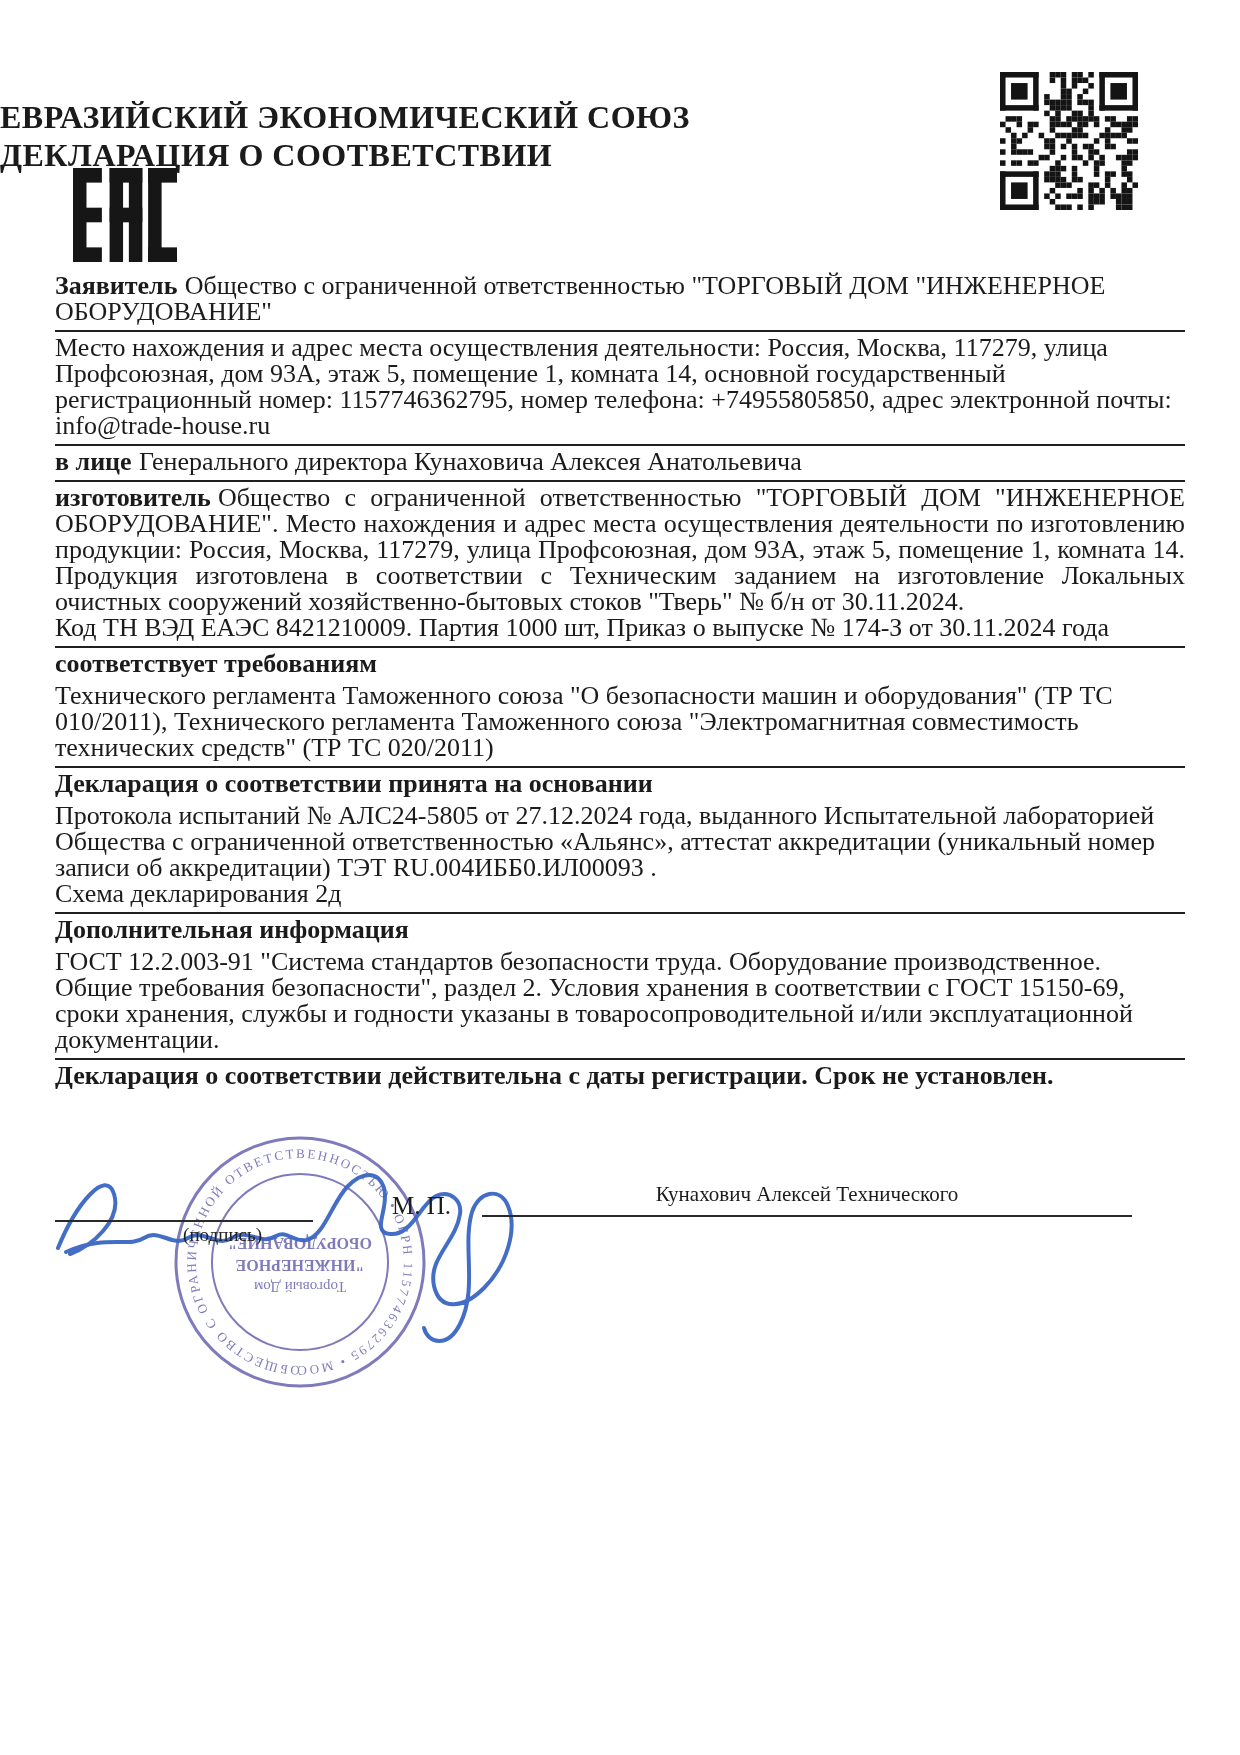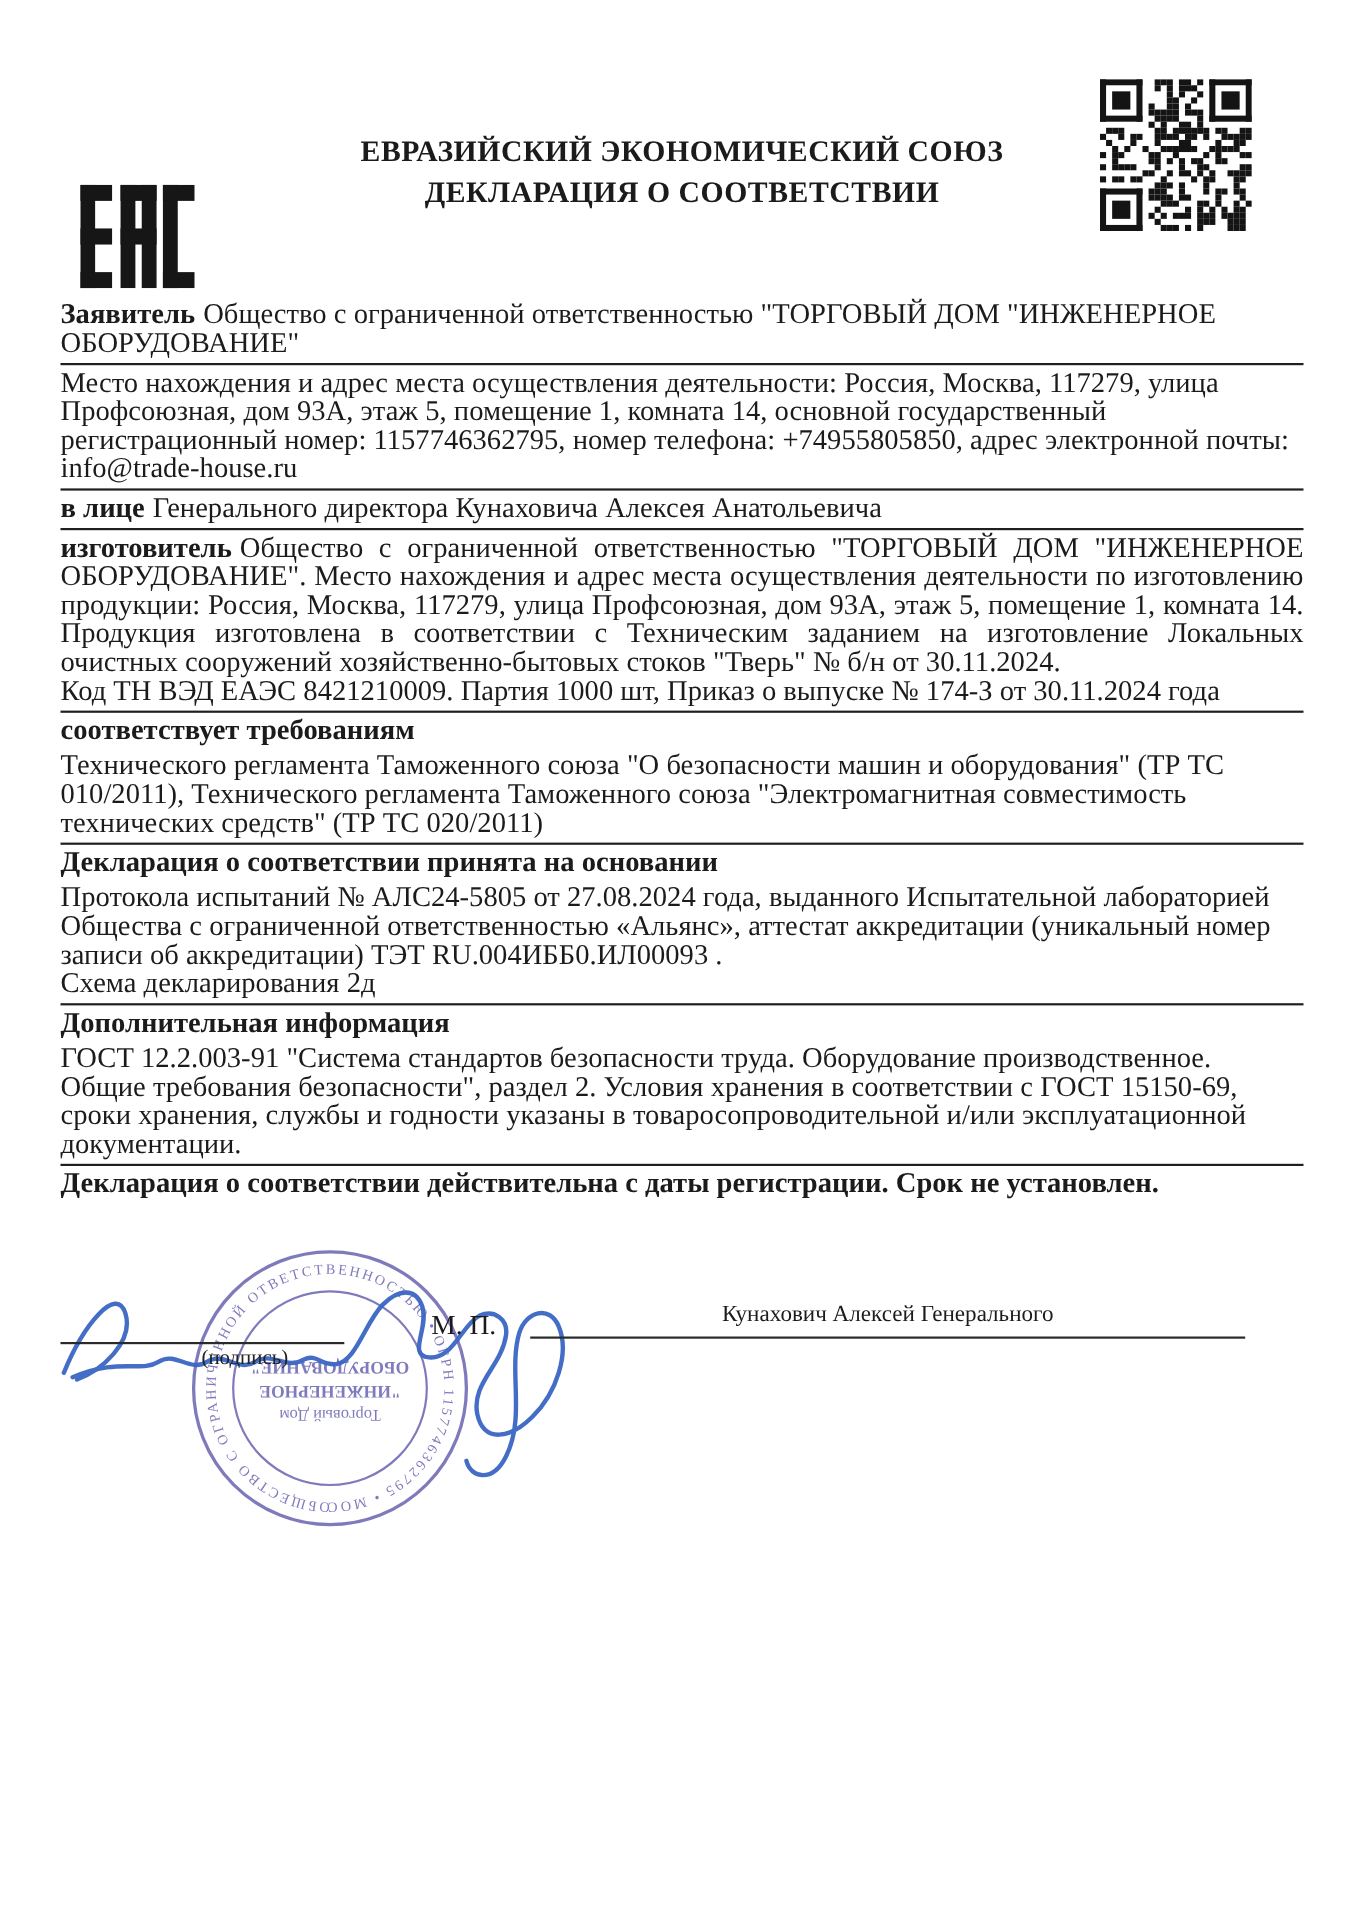--- a/index.html
+++ b/index.html
@@ -8,23 +8,22 @@
     width:1240px;height:1755px;
     margin:0 auto;
     background:#ffffff;
     font-family:"Liberation Serif","DejaVu Serif",serif;
     color:#1b1b1b;
     overflow:hidden;
   }
   
   .titles{
     position:absolute;left:0;right:0;top:98px;
-    text-align:center;font-weight:bold;font-size:27px;line-height:38px;
+    text-align:left;font-weight:bold;font-size:32px;line-height:38px;
     letter-spacing:.5px;
-    margin-top:20px;
   }
   .eac{position:absolute;left:73px;top:168px;width:104px;height:94px;}
   .qr{position:absolute;left:1000px;top:72px;width:138px;height:138px;}
   
   .doc{
     position:absolute;left:55px;top:270px;width:1130px;
     font-size:26px;line-height:26px;
   }
   .sec{padding:3px 0 5px 0;border-bottom:2px solid #1f1f1f;}
   .sec.nb{border-bottom:none;}
@@ -335,21 +334,21 @@
       <p>Код ТН ВЭД ЕАЭС 8421210009. Партия 1000 шт, Приказ о выпуске № 174-З от 30.11.2024 года</p>
     </div>
 
     <div class="sec">
       <p class="bold-line">соответствует требованиям</p>
       <p class="gap">Технического регламента Таможенного союза "О безопасности машин и оборудования" (ТР ТС 010/2011), Технического регламента Таможенного союза "Электромагнитная совместимость технических средств" (ТР ТС 020/2011)</p>
     </div>
 
     <div class="sec">
       <p class="bold-line">Декларация о соответствии принята на основании</p>
-      <p class="gap">Протокола испытаний № АЛС24-5805 от 27.08.2024 года, выданного Испытательной лабораторией Общества с ограниченной ответственностью «Альянс», аттестат аккредитации (уникальный номер записи об аккредитации) ТЭТ RU.004ИББ0.ИЛ00093 .</p>
+      <p class="gap">Протокола испытаний № АЛС24-5805 от 27.12.2024 года, выданного Испытательной лабораторией Общества с ограниченной ответственностью «Альянс», аттестат аккредитации (уникальный номер записи об аккредитации) ТЭТ RU.004ИББ0.ИЛ00093 .</p>
       <p>Схема декларирования 2д</p>
     </div>
 
     <div class="sec">
       <p class="bold-line">Дополнительная информация</p>
       <p class="gap">ГОСТ 12.2.003-91 "Система стандартов безопасности труда. Оборудование производственное. Общие требования безопасности", раздел 2. Условия хранения в соответствии с ГОСТ 15150-69, сроки хранения, службы и годности указаны в товаросопроводительной и/или эксплуатационной документации.</p>
     </div>
 
     <div class="sec nb">
       <p class="bold-line">Декларация о соответствии действительна с даты регистрации. Срок не установлен.</p>
@@ -384,17 +383,17 @@
                  C 454 40 432 46 426 66 C 416 100 432 142 414 178 C 402 202 382 198 378 182"></path>
       </g>
     </svg>
   </div>
 
   <div class="sig-line"></div>
   <div class="sig-caption">(подпись)</div>
   <div class="mp">М. П.</div>
 
   <div class="fio">
-    <span class="name">Кунахович Алексей Генерального</span>
+    <span class="name">Кунахович Алексей Технического</span>
   </div>
 
 
 </div>
 
 </body></html>

